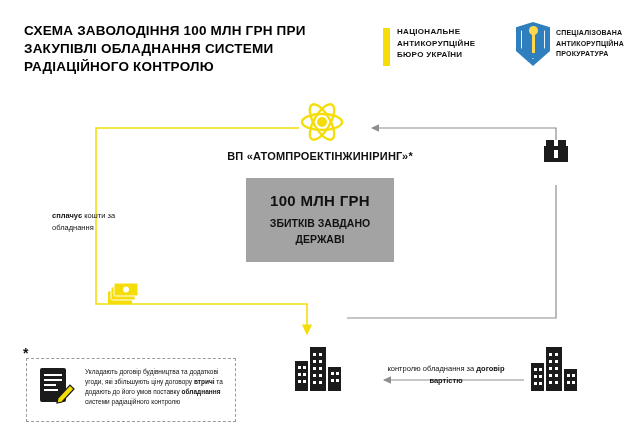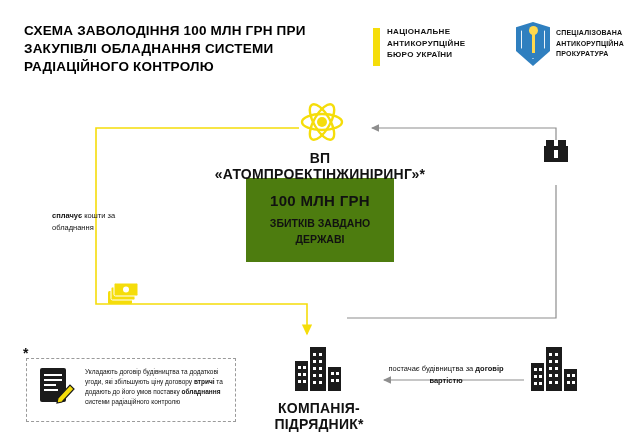--- a/index.html
+++ b/index.html
@@ -13,21 +13,21 @@
   }
   .stage{position:absolute;left:0;top:0;width:640px;height:439px;}
 
   
   .title{
     position:absolute;left:24px;top:22px;width:330px;
     font-size:13.5px;font-weight:bold;line-height:1.35;
     letter-spacing:0.2px;color:#000000;text-transform:uppercase;
   }
   .nabu{
-    position:absolute;left:373px;top:26px;width:120px;height:44px;
+    position:absolute;left:383px;top:26px;width:120px;height:44px;
   }
   .nabu .bar{
     position:absolute;left:0;top:2px;width:7px;height:38px;background:#f5dd0a;
   }
   .nabu .txt{
     position:absolute;left:14px;top:0px;
     font-size:8px;font-weight:bold;line-height:1.45;letter-spacing:0.3px;
     text-transform:uppercase;color:#111;
   }
   .sap{
@@ -53,30 +53,30 @@
   }
   .sap .txt{
     position:absolute;left:40px;top:6px;
     font-size:7px;font-weight:bold;line-height:1.5;letter-spacing:0.2px;
     text-transform:uppercase;color:#111;
   }
 
   
   .centerbox{
     position:absolute;left:246px;top:178px;width:148px;height:84px;
-    background:#4d7c0f;
+    background:#a3a3a3;
     display:flex;flex-direction:column;align-items:center;justify-content:center;
     text-align:center;
   }
   .centerbox .l1{font-size:15px;font-weight:bold;letter-spacing:0.3px;}
   .centerbox .l2{font-size:10.5px;font-weight:bold;margin-top:7px;line-height:1.5;}
 
   
   .node-label{
-    position:absolute;font-size:14px;font-weight:bold;text-align:center;
+    position:absolute;font-size:11px;font-weight:bold;text-align:center;
     color:#111;letter-spacing:0.2px;
   }
   #lbl-atom{left:206px;top:150px;width:228px;}
   #lbl-contractor{left:244px;top:400px;width:150px;}
   #lbl-supplier{left:480px;top:400px;width:150px;}
 
   
   .caption{
     position:absolute;font-size:7.5px;line-height:1.6;color:#111;
   }
@@ -229,29 +229,28 @@
       <path d="M18,30 L30,17 L34,21 L22,34 L17,35 z" fill="#f5dd0a" stroke="#1b1b1b" stroke-width="1.2"></path>
     </g>
   </svg>
 
   <div class="centerbox">
     <div class="l1">100 МЛН ГРН</div>
     <div class="l2">ЗБИТКІВ ЗАВДАНО ДЕРЖАВІ</div>
   </div>
 
   <div class="node-label" id="lbl-atom">ВП «АТОМПРОЕКТІНЖИНІРИНГ»*</div>
-  <div class="node-label" id="lbl-contractor">КОМПАНІЯ-ПІДРЯДНИК*</div>
 
   <div class="caption" id="cap-left">
     <b>сплачує</b><span> кошти за обладнання</span>
   </div>
 
 
   <div class="caption" id="cap-bottom">
-    <span>постачає будівництва за </span><b>договір вартістю</b>
+    <span>контролю обладнання за </span><b>договір вартістю</b>
   </div>
 
   <div class="footnote">
     <div class="star">*</div>
     <div class="fn-text">
       <span>Укладають договір будівництва та додаткові угоди, які збільшують ціну договору </span><b>втричі</b><span> та додають до його умов поставку </span><b>обладнання</b><span> системи радіаційного контролю</span>
     </div>
   </div>
 
 </div>

